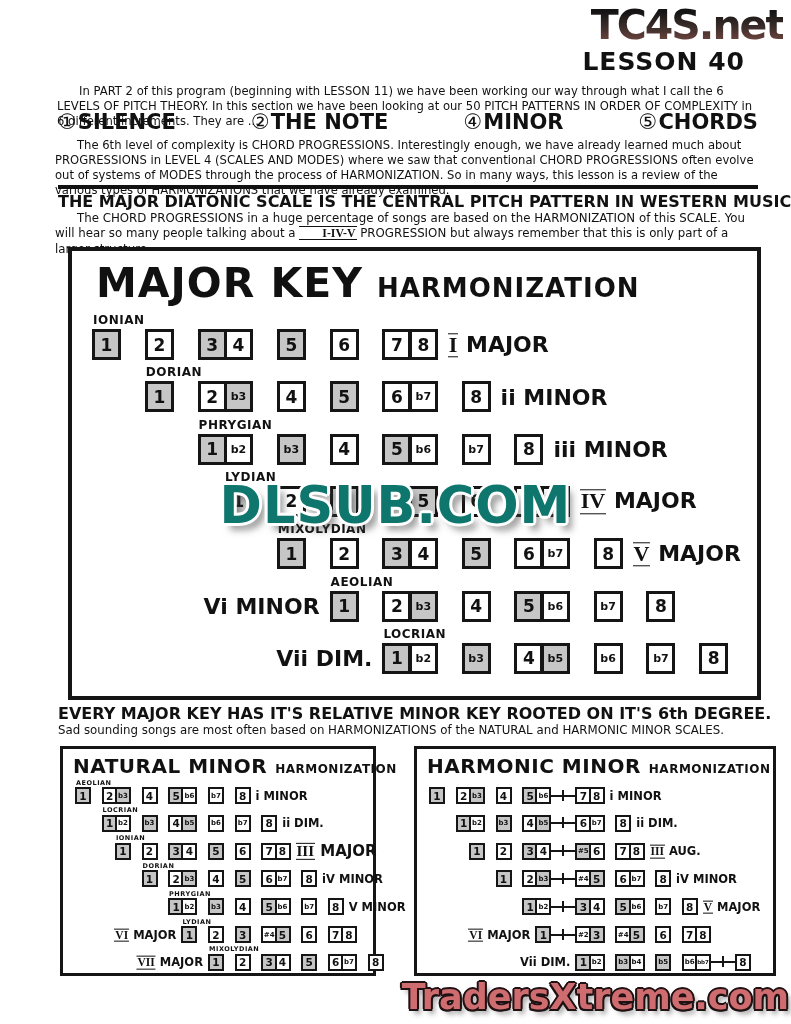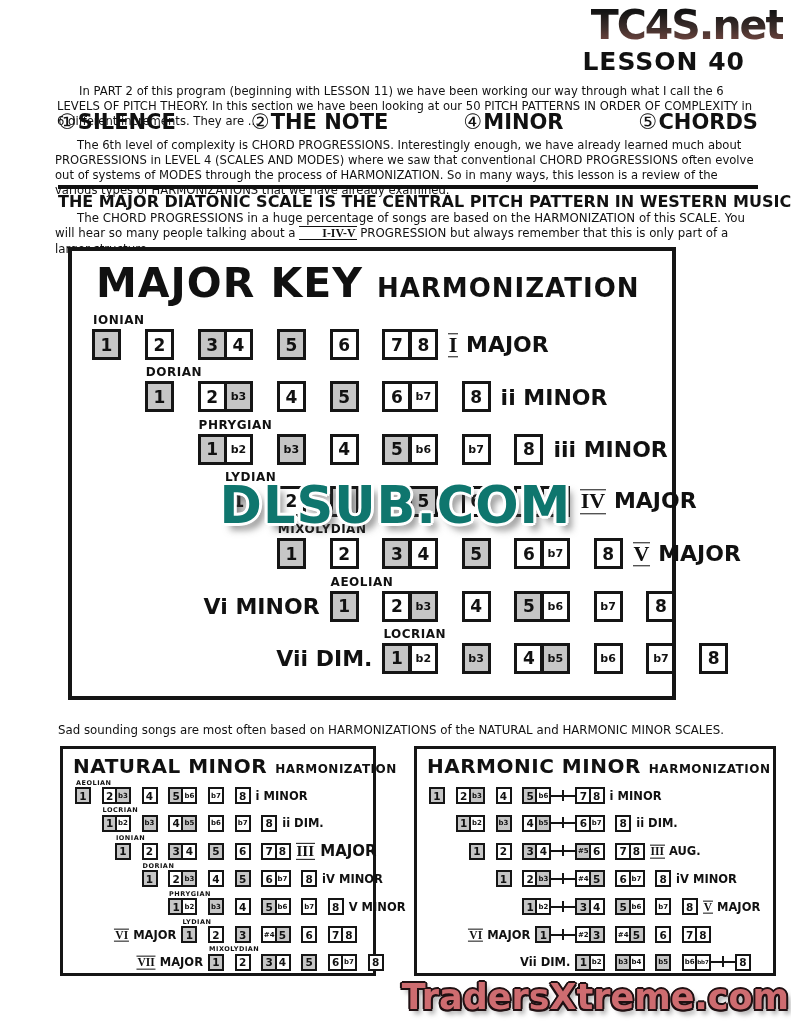--- a/index.html
+++ b/index.html
@@ -16,21 +16,21 @@
   .levels .ln{font-weight:400;margin-right:1px;}
   .intro2{position:absolute;left:55px;top:138px;width:706px;margin:0;font-size:11.6px;line-height:1.3;text-indent:22px;}
 
   .rule{position:absolute;left:58px;top:185px;width:700px;height:3.5px;background:#111;}
   .sec1h{position:absolute;left:58px;top:192px;margin:0;font-size:16px;font-weight:700;width:705px;white-space:nowrap;}
   .sec1p{position:absolute;left:55px;top:211px;width:707px;margin:0;font-size:11.8px;line-height:1.3;text-indent:22px;}
 
   .mbox{position:absolute;border:4px solid #151515;background:#fff;box-sizing:border-box;}
   .mbox .rows{position:absolute;left:0;top:0;right:0;bottom:0;}
   .mbox-title{position:absolute;left:24px;top:8px;white-space:nowrap;z-index:2;}
-  .major{left:68px;top:247px;width:608px;height:453px;}
+  .major{left:68px;top:247px;width:693px;height:453px;}
   .major .t1{font-size:41px;font-weight:700;letter-spacing:1px;}
   .major .t2{font-size:26px;font-weight:700;margin-left:14px;letter-spacing:1px;}
 
   .sec2h{position:absolute;left:58px;top:704px;margin:0;font-size:16px;font-weight:700;white-space:nowrap;}
   .sec2p{position:absolute;left:58px;top:723px;margin:0;font-size:11.8px;}
 
   .natural{left:60px;top:746px;width:316px;height:230px;border-width:3px;}
   .harmonic{left:414px;top:746px;width:362px;height:230px;border-width:3px;}
   .natural .mbox-title,.harmonic .mbox-title{left:10px;top:5px;}
   .natural .t1,.harmonic .t1{font-size:20px;font-weight:700;letter-spacing:.5px;}
@@ -149,20 +149,21 @@
         <div class="c g" style="left: 389.6px; top: 391.8px; width: 29px; height: 31px; font-size: 11px; border-width: 3px;">b3</div>
         <div class="c" style="left: 442.4px; top: 391.8px; width: 29px; height: 31px; font-size: 17px; border-width: 3px;">4</div>
         <div class="c g" style="left: 468.8px; top: 391.8px; width: 29px; height: 31px; font-size: 11px; border-width: 3px;">b5</div>
         <div class="c" style="left: 521.6px; top: 391.8px; width: 29px; height: 31px; font-size: 11px; border-width: 3px;">b6</div>
         <div class="c" style="left: 574.4px; top: 391.8px; width: 29px; height: 31px; font-size: 11px; border-width: 3px;">b7</div>
         <div class="c" style="left: 627.2px; top: 391.8px; width: 29px; height: 31px; font-size: 17px; border-width: 3px;">8</div>
         <div class="clab" style="font-size: 22px; left: 300.4px; top: 407.3px; transform: translate(-100%, -50%);"><span>Vii</span><span>&nbsp;DIM.</span></div>
       </div>
   </div>
 
+  <h2 class="sec2h">EVERY MAJOR KEY HAS IT'S RELATIVE MINOR KEY ROOTED ON  IT'S 6th DEGREE.</h2>
   <p class="sec2p">Sad sounding songs are most often based on HARMONIZATIONS of the NATURAL and HARMONIC MINOR SCALES.</p>
 
   <div class="mbox natural">
     <div class="mbox-title"><span class="t1">NATURAL MINOR</span><span class="t2">HARMONIZATION</span></div>
     <div class="rows" id="rows-natural">
         <div class="mode" style="left: 13px; top: 29.5px; font-size: 6.5px;">AEOLIAN</div>
         <div class="c g" style="left: 12px; top: 38px; width: 16px; height: 17px; font-size: 10.5px; border-width: 2px;">1</div>
         <div class="c" style="left: 38.6px; top: 38px; width: 16px; height: 17px; font-size: 10.5px; border-width: 2px;">2</div>
         <div class="c g" style="left: 51.9px; top: 38px; width: 16px; height: 17px; font-size: 7px; border-width: 2px;">b3</div>
         <div class="c" style="left: 78.5px; top: 38px; width: 16px; height: 17px; font-size: 10.5px; border-width: 2px;">4</div>

